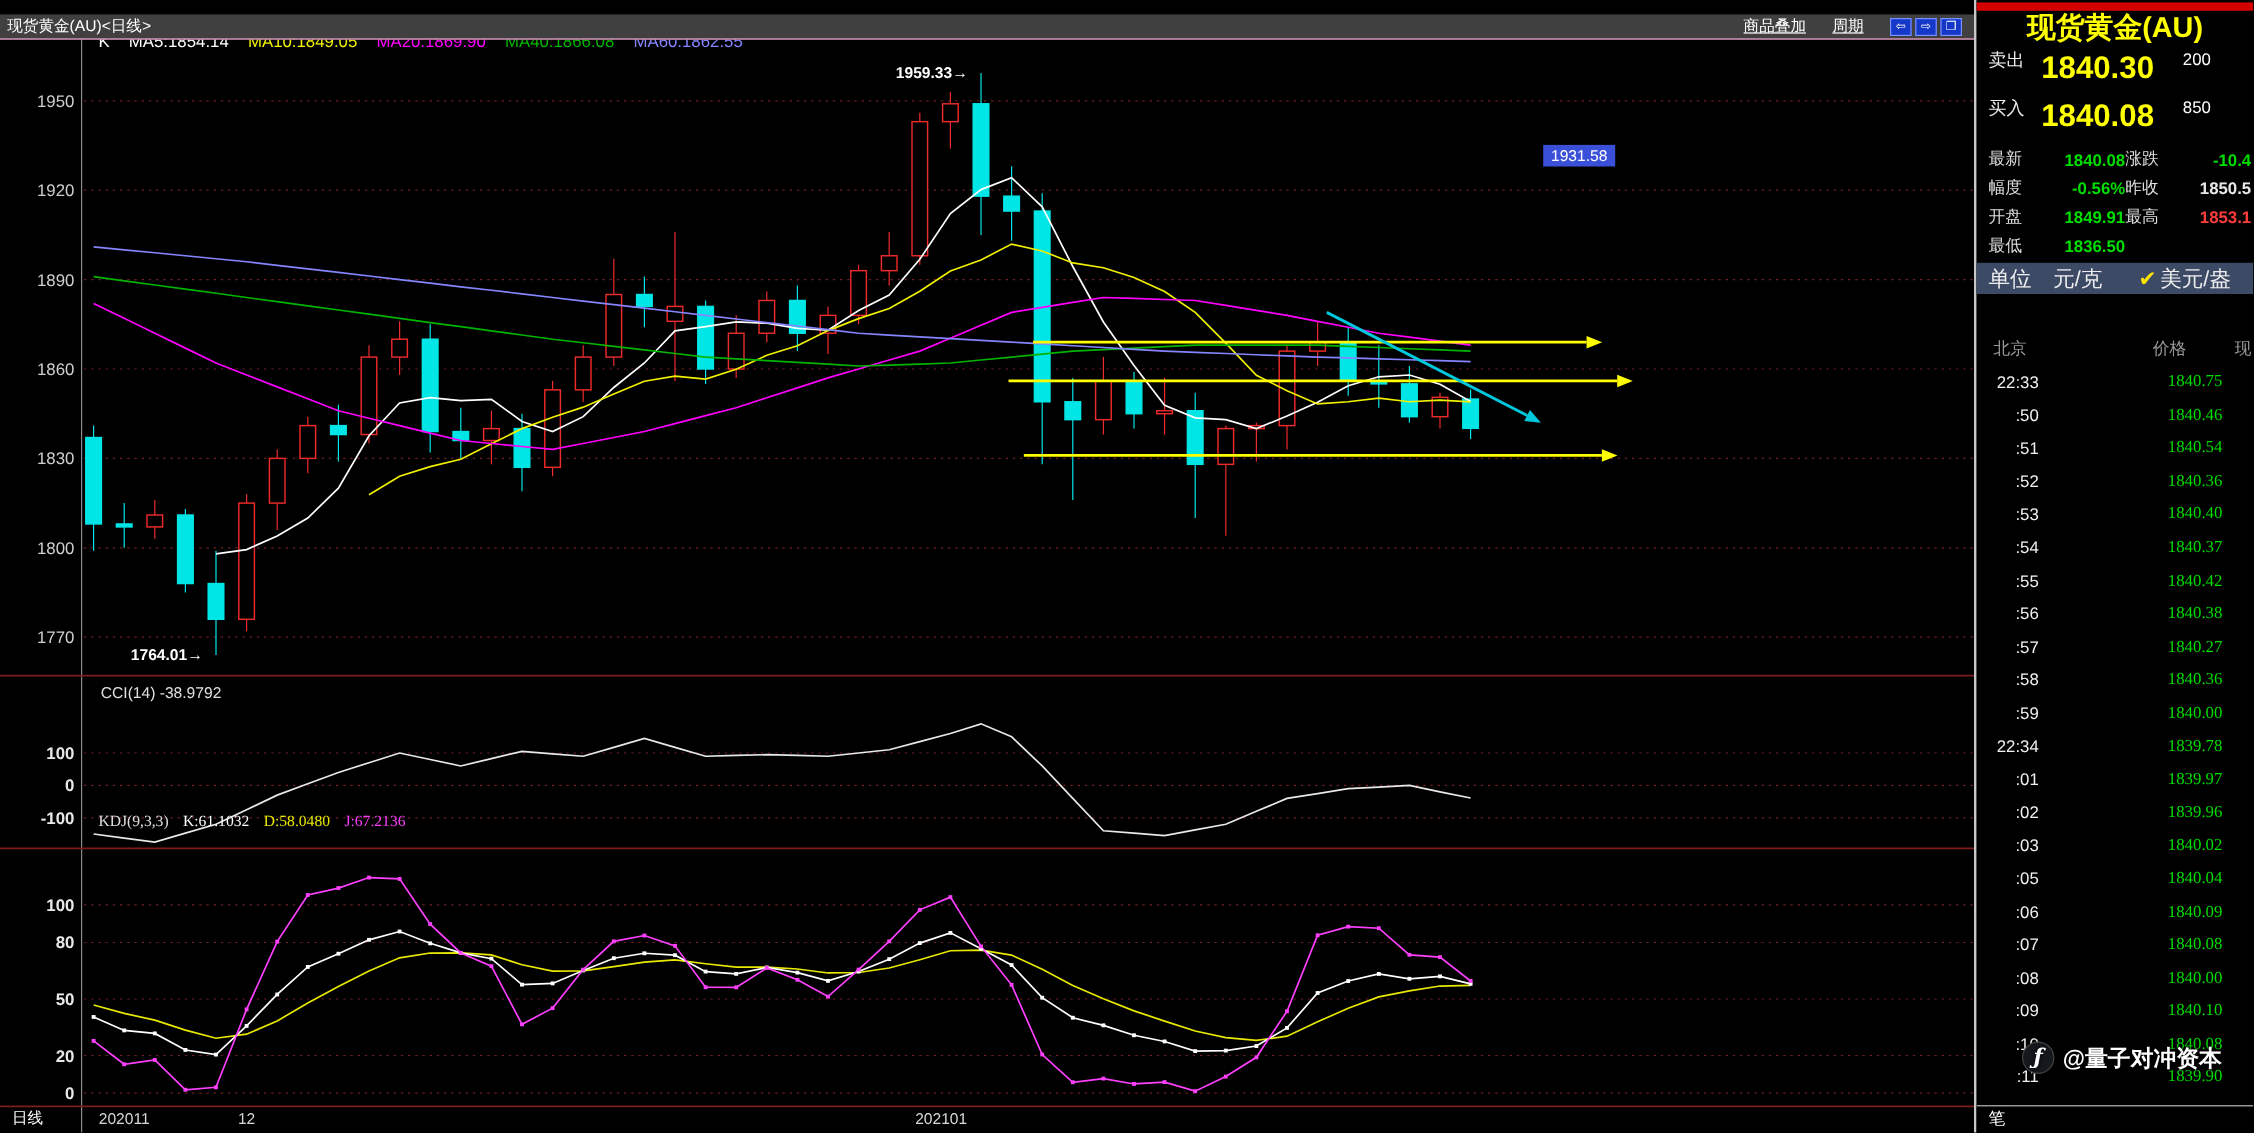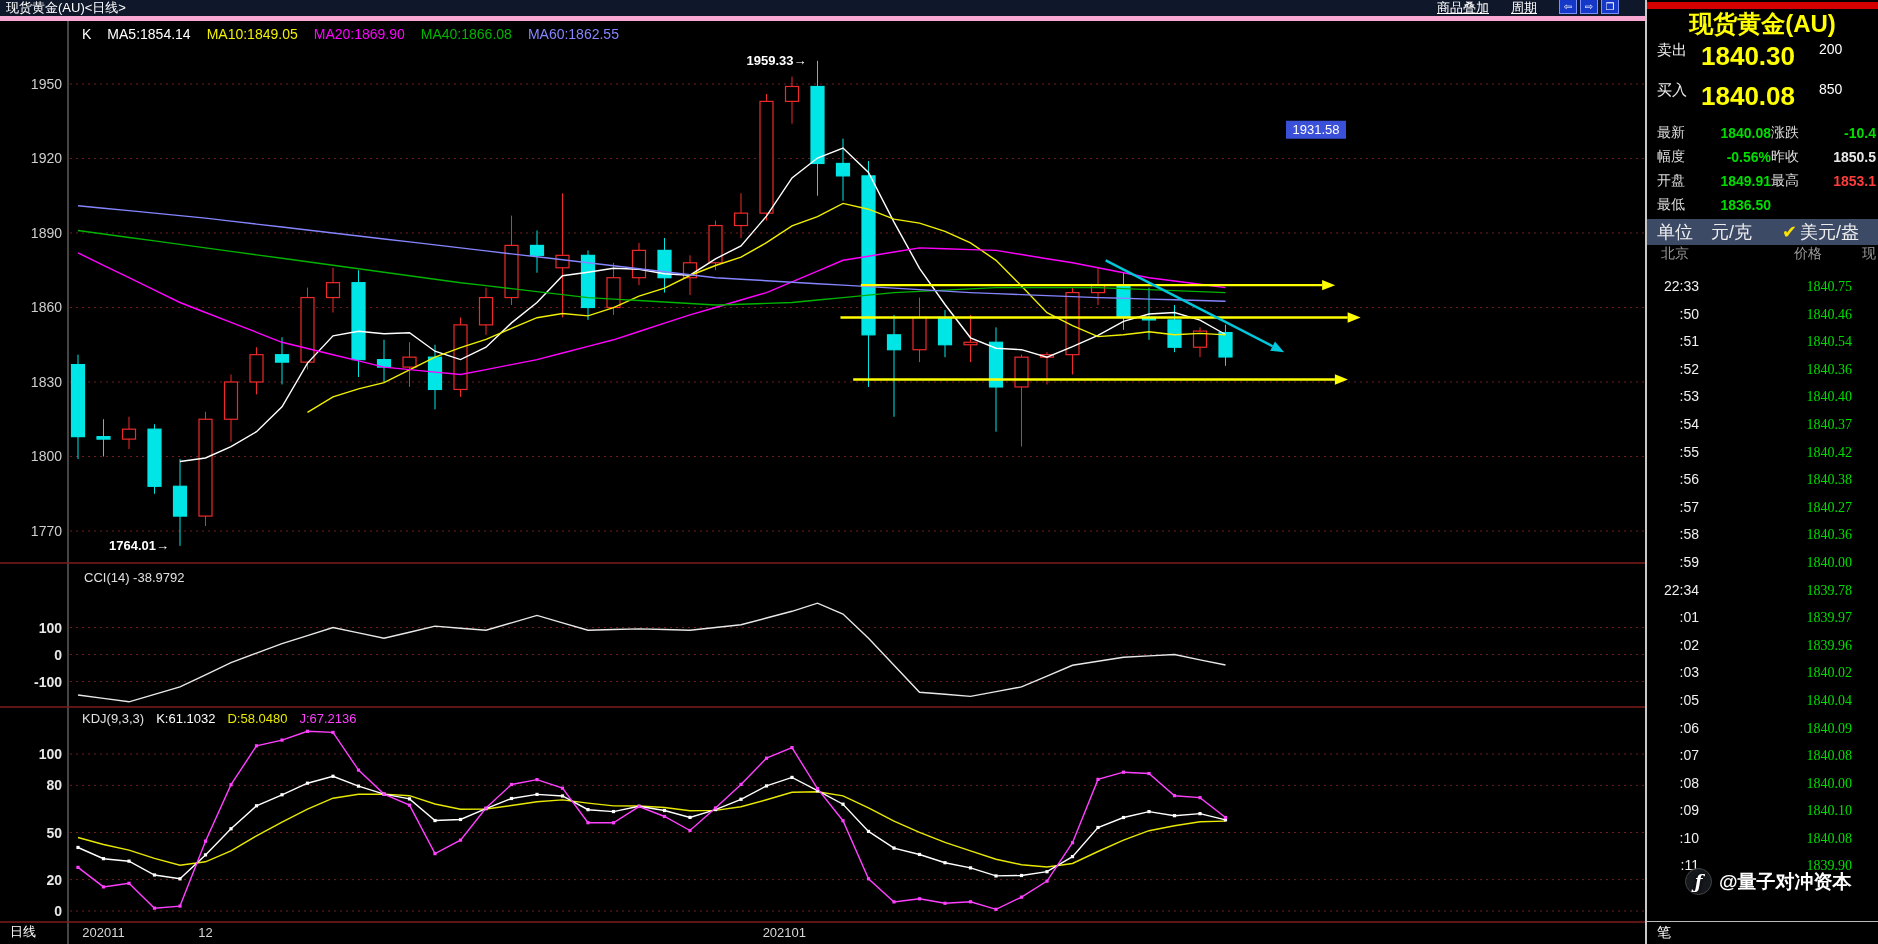--- a/index.html
+++ b/index.html
@@ -1,23 +1,23 @@
 <!DOCTYPE html>
 <html><head>
 <meta charset="utf-8">
 <style>
   html,body{margin:0;padding:0;background:#000;}
   #app{position:relative;width:1878px;height:944px;background:#000;overflow:hidden;
        font-family:"Liberation Sans",sans-serif;}
   
-  .titlebar{position:absolute;left:0;top:0;width:1645px;height:21px;background:#0f172a;
-            border-bottom:5px solid #f9a8d4;display:flex;align-items:center;color:#fff;
+  .titlebar{position:absolute;left:0;top:12px;width:1645px;height:21px;background:#404040;
+            border-bottom:1px solid #f9a8d4;display:flex;align-items:center;color:#fff;
             font-size:13px;box-sizing:border-box;z-index:5;}
   .tb-title{margin-left:6px;white-space:nowrap;}
-  .tb-right{margin-left:auto;display:flex;gap:22px;margin-right:26px;}
+  .tb-right{margin-left:auto;display:flex;align-items:center;gap:22px;margin-right:10px;}
   .tb-link{color:#fff;text-decoration:underline;cursor:pointer;white-space:nowrap;}
   .tb-btns{display:flex;gap:3px;}
   .tb-btn{width:18px;height:15px;background:#1538c8;border:1px solid #7a90ff;color:#fff;
           font-size:10px;line-height:13px;text-align:center;cursor:pointer;box-sizing:border-box;}
   
   #chart-svg{position:absolute;left:0;top:0;}
   .legend{position:absolute;font-size:14px;display:flex;gap:16px;white-space:nowrap;z-index:4;}
   .period-label{position:absolute;left:10px;top:923px;color:#fff;font-size:13px;z-index:4;cursor:pointer;}
   
   .right-panel{position:absolute;left:1645px;top:0;width:233px;height:944px;background:#000;
@@ -31,22 +31,22 @@
   .stats{display:grid;grid-template-columns:40px 74px 48px 1fr;padding-left:10px;
          grid-auto-rows:24px;align-items:center;}
   .stat-label{color:#ddd;font-size:14px;}
   .stat-value{font-size:14px;font-weight:bold;text-align:right;white-space:nowrap;}
   .stat-value.v2{margin-right:2px;}
   .unit-row{height:26px;margin-top:2px;background:#3c4a66;display:flex;align-items:center;
             color:#eee;font-size:18px;padding-left:10px;white-space:nowrap;}
   .unit-value{margin-left:18px;}
   .unit-check{margin-left:30px;cursor:pointer;}
   .unit-check .mark{color:#ffe400;margin-right:3px;}
-  .list-header{height:28px;display:flex;align-items:flex-start;color:#9a9a9a;font-size:14px;
-               padding-left:14px;}
+  .list-header{height:28px;display:flex;align-items:center;color:#9a9a9a;font-size:14px;
+               padding-left:14px;margin-top:32px;}
   .lh-mid{flex:1;text-align:right;margin-right:40px;}
   .lh-right{width:16px;overflow:hidden;}
   .tick-row{height:27.6px;line-height:27.6px;display:flex;font-size:14px;}
   .tick-time{width:52px;text-align:right;color:#f0f0f0;}
   .tick-price{flex:1;text-align:right;margin-right:26px;color:#00dd00;font-family:Liberation Serif, serif;}
   .watermark{position:absolute;top:868px;left:38px;display:flex;align-items:center;gap:7px;
              color:#fff;font-weight:bold;font-size:19px;text-shadow:0 0 4px #000;white-space:nowrap;}
   .wm-logo{width:27px;height:27px;border-radius:50%;background:#15181c;border:1px solid #444;
            color:#fff;text-align:center;line-height:25px;font-size:18px;
            font-family:"DejaVu Serif",serif;font-style:italic;box-sizing:border-box;}
@@ -326,21 +326,21 @@
     <span style="color:#fff">K</span>
   <span style="color: rgb(255, 255, 255);">MA5:1854.14</span>
       <span style="color: rgb(240, 240, 0);">MA10:1849.05</span>
       <span style="color: rgb(255, 0, 255);">MA20:1869.90</span>
       <span style="color: rgb(0, 180, 0);">MA40:1866.08</span>
       <span style="color: rgb(133, 133, 255);">MA60:1862.55</span>
     </div>
 
   <div class="legend" style="left:84px;top:570px;color:#e0e0e0;font-size:13px;">CCI(14)  -38.9792</div>
 
-  <div class="legend" style="left:82px;top:711px;font-size:13px;gap:12px;">
+  <div class="legend" style="left:82px;top:676px;font-size:13px;gap:12px;font-family:Liberation Serif, serif;">
     <span style="color:#e0e0e0">KDJ(9,3,3)</span>
     <span style="color:#fff">K:61.1032</span>
     <span style="color:#e8e800">D:58.0480</span>
     <span style="color:#ff40ff">J:67.2136</span>
   </div>
 
   <div class="period-label">日线</div>
 
   <div class="right-panel">
     <div class="rp-stripe"></div>

